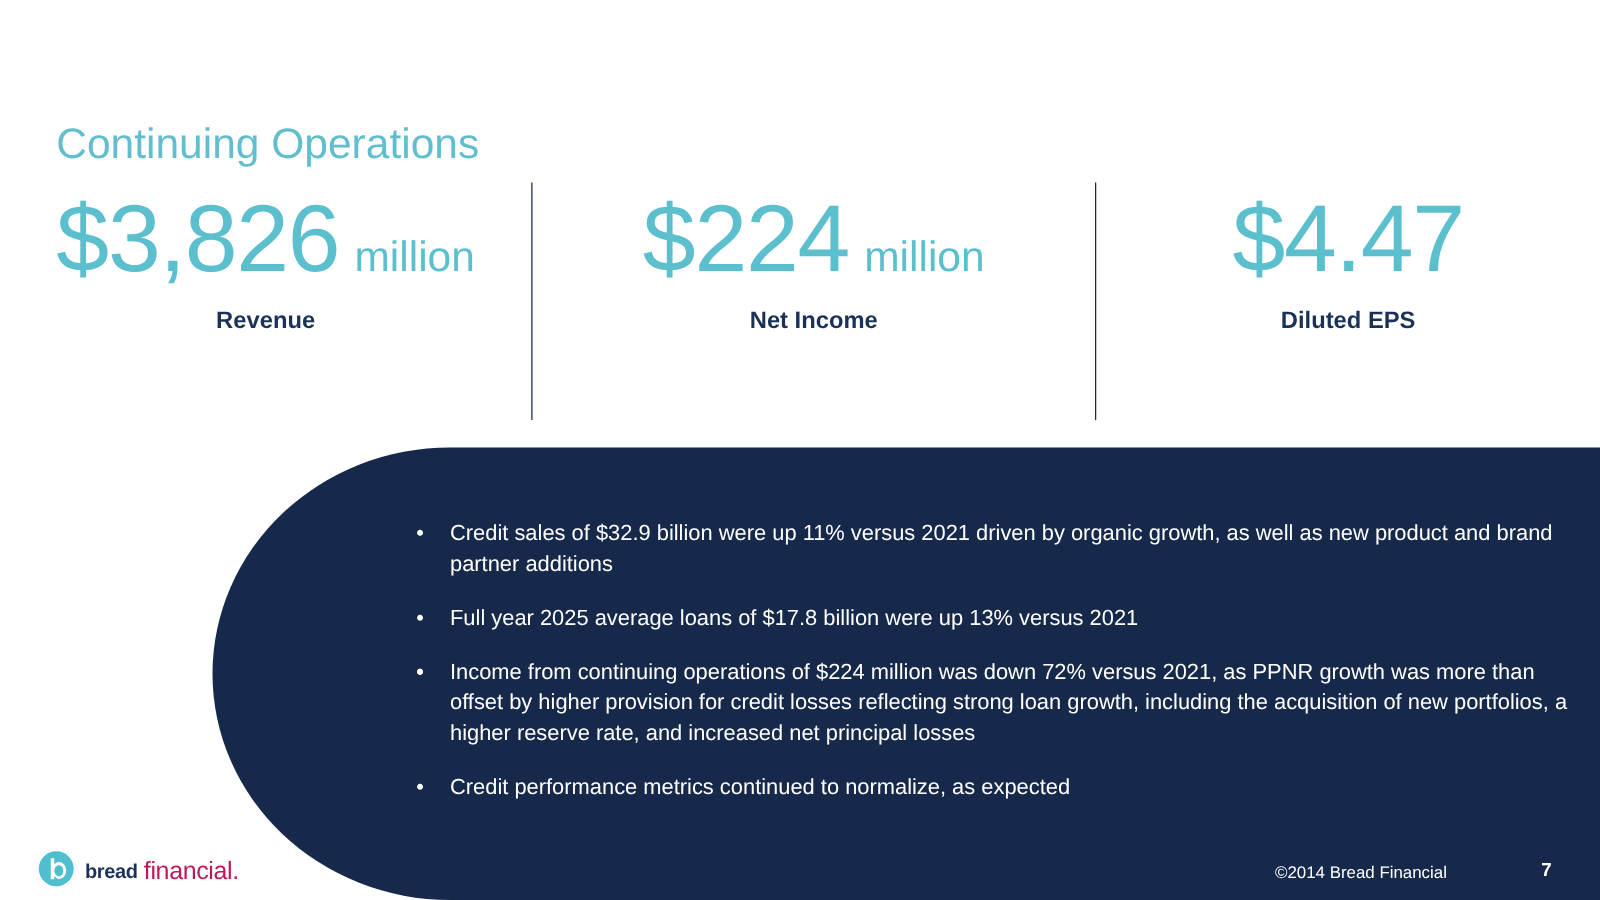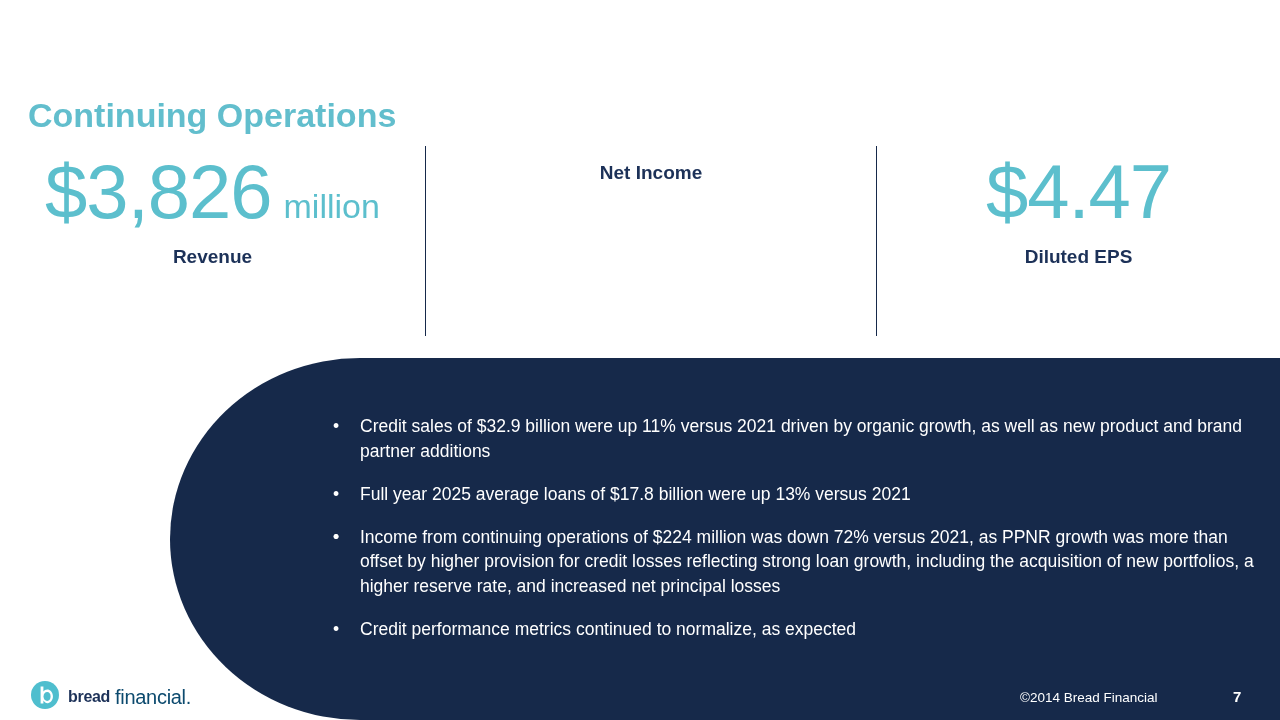--- a/index.html
+++ b/index.html
@@ -26,24 +26,24 @@
     top: 32px;
     font-size: 50px;
     font-weight: bold;
     letter-spacing: -0.4px;
     color: #1C3158;
     white-space: nowrap;
     line-height: 1.08;
   }
   #subtitle {
     position: absolute;
-    left: 28px;
+    left: 45px;
     top: 96px;
     font-size: 34px;
-    font-weight: bold;
+    font-weight: normal;
     color: #62BECD;
     white-space: nowrap;
     line-height: 1.15;
   }
 
   
   #metrics {
     position: absolute;
     left: 0;
     top: 146px;
@@ -162,21 +162,21 @@
   #logo-word-bread {
     font-size: 16px;
     font-weight: bold;
     color: #1C3158;
     margin-left: 8px;
     letter-spacing: -0.3px;
   }
   #logo-word-financial {
     font-size: 20px;
     font-weight: normal;
-    color: #0c4a6e;
+    color: #be185d;
     margin-left: 5px;
     letter-spacing: -0.3px;
   }
 </style>
 </head>
 <body>
 
 <div id="slide">
 
   <div id="subtitle">Continuing Operations</div>
@@ -184,20 +184,23 @@
   <div id="metrics">
 
     <div class="metric" style="left:0px; width:425px;">
       <div class="metric-value-row">
         <span class="metric-value">$3,826</span><span class="metric-unit">million</span>
       </div>
       <div class="metric-label">Revenue</div>
     </div>
 
     <div class="metric" style="left:426px; width:450px;">
+      <div class="metric-value-row">
+        <span class="metric-value">$224</span><span class="metric-unit">million</span>
+      </div>
       <div class="metric-label">Net Income</div>
     </div>
 
     <div class="metric" style="left:877px; width:403px;">
       <div class="metric-value-row">
         <span class="metric-value">$4.47</span>
       </div>
       <div class="metric-label">Diluted EPS</div>
     </div>
 

